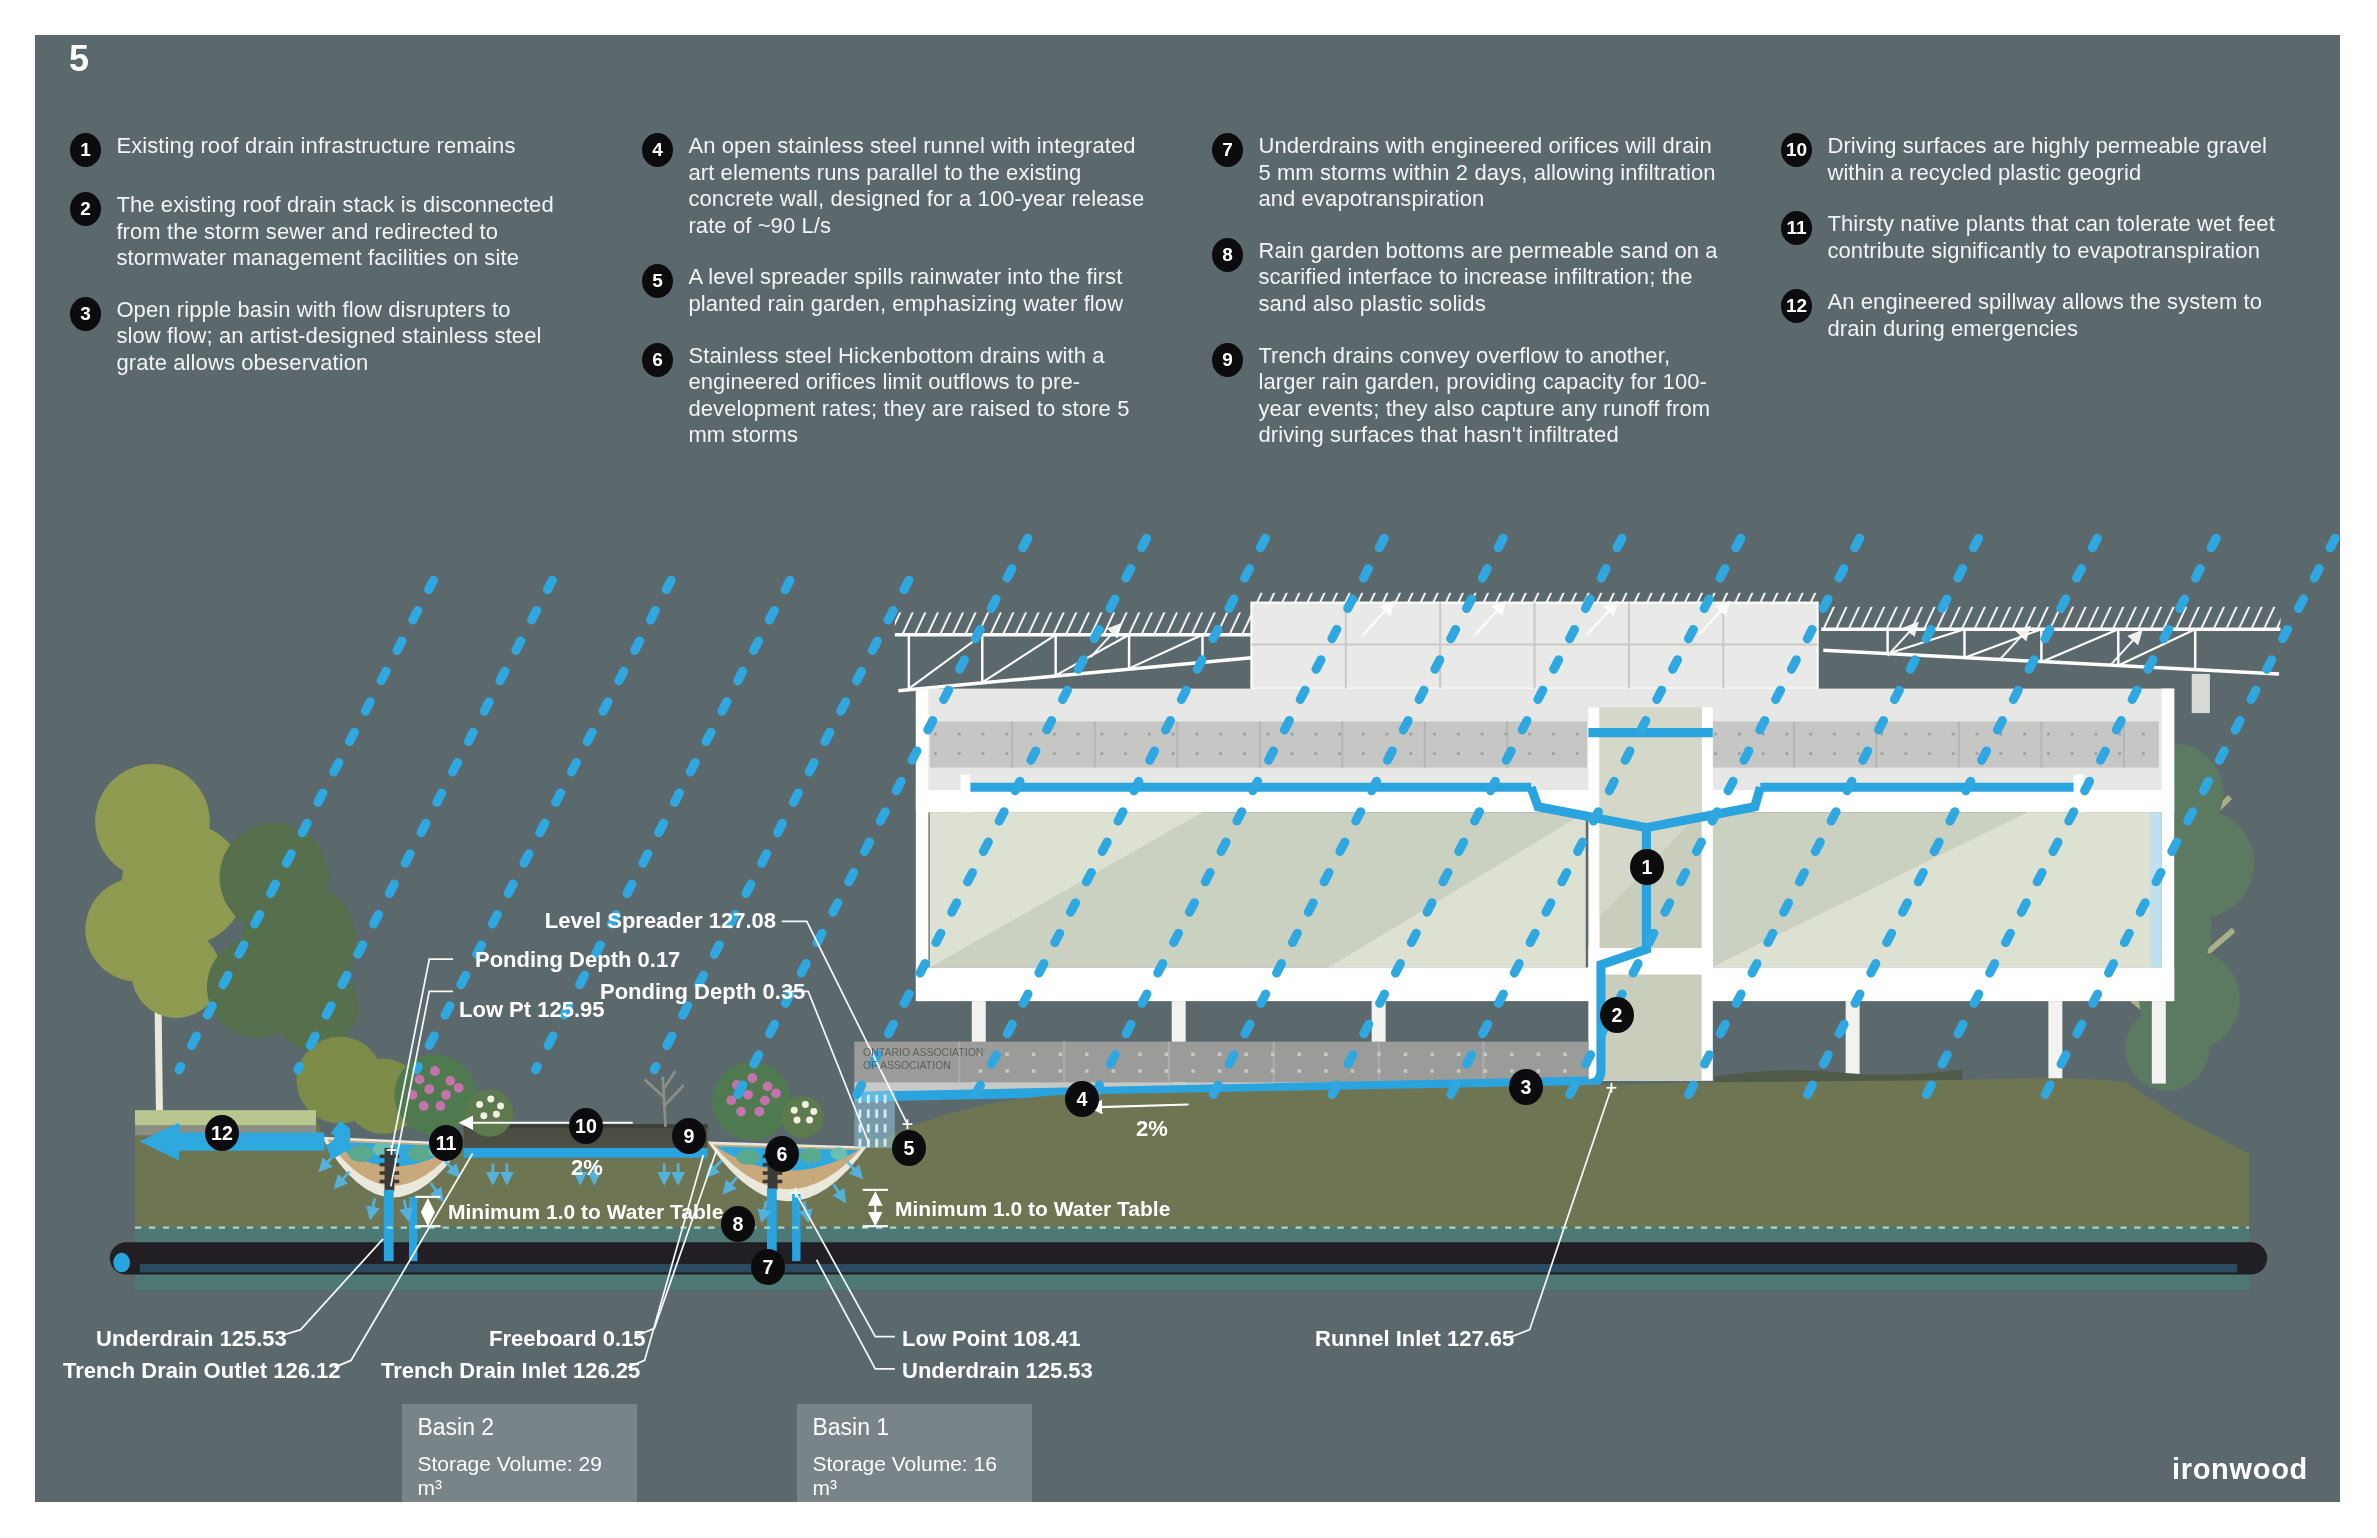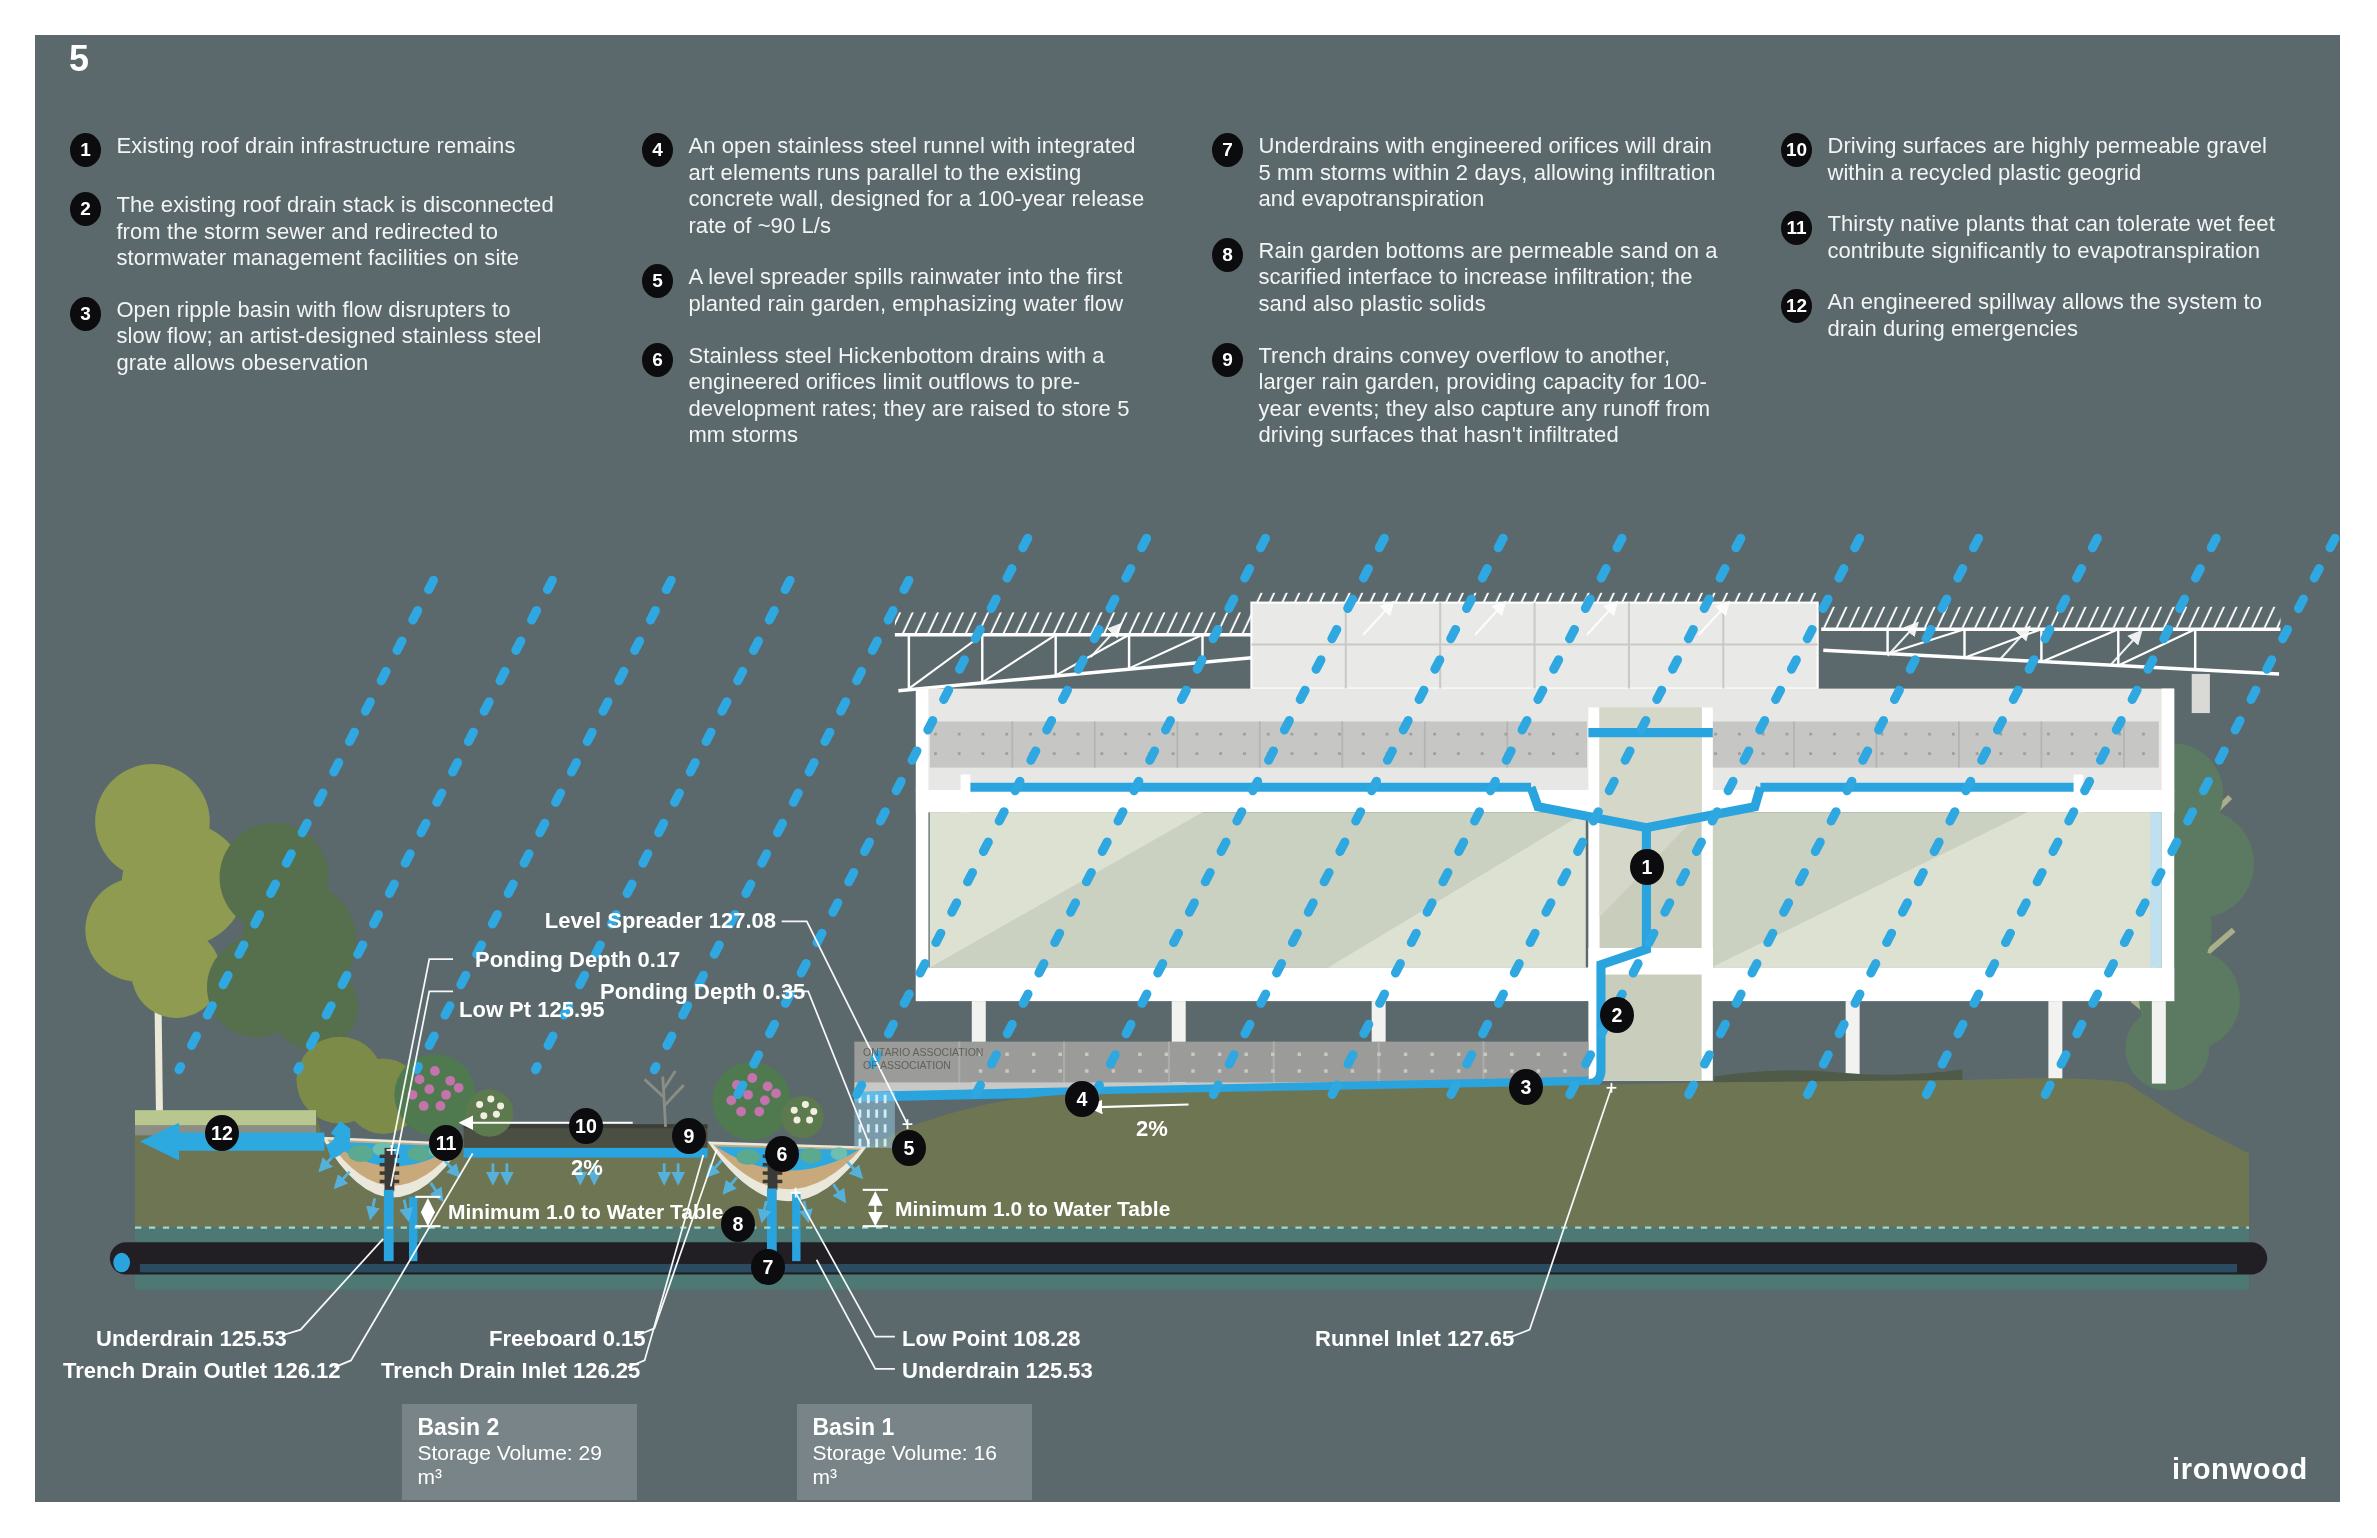--- a/index.html
+++ b/index.html
@@ -42,21 +42,21 @@
   .callout{
     position:absolute;width:34px;height:36px;border-radius:50%;background:#0c0c0e;
     color:#fff;font-size:19.6px;font-weight:700;display:flex;align-items:center;justify-content:center;
     transform:translate(-50%,-50%);
   }
 
   .basin-box{
     position:absolute;width:204px;background:rgba(255,255,255,0.18);
     padding:9.8px 15.4px 11.2px 15.4px;color:#fff;
   }
-  .basin-box .bname{font-size:23px;font-weight:700;margin-bottom:0;}
+  .basin-box .bname{font-size:23px;font-weight:400;margin-bottom:11px;}
   .basin-box .bvol{font-size:21px;font-weight:400;}
 </style>
 </head>
 <body>
 
 <div class="panel"></div>
 
 <svg class="scene" viewBox="0 0 3400 2200">
   <defs>
     <pattern id="hatch" width="18" height="30" patternUnits="userSpaceOnUse" patternTransform="skewX(-25)">
@@ -543,21 +543,21 @@
   <div class="dlabel" style="left:459px;top:979px;margin-top:18px;">Low Pt 125.95</div>
   <div class="dlabel ralign" style="left:600px;top:979px;width:180px;">Ponding Depth 0.35</div>
   <div class="dlabel" style="left:448px;top:1200px;font-size:21px;">Minimum 1.0 to Water Table</div>
   <div class="dlabel" style="left:895px;top:1197px;font-size:21px;">Minimum 1.0 to Water Table</div>
   <div class="dlabel calign" style="left:559px;top:1155px;width:56px;">2%</div>
   <div class="dlabel calign" style="left:1124px;top:1116px;width:56px;">2%</div>
   <div class="dlabel ralign" style="left:96px;top:1326px;width:182px;">Underdrain 125.53</div>
   <div class="dlabel ralign" style="left:63px;top:1358px;width:266px;">Trench Drain Outlet 126.12</div>
   <div class="dlabel ralign" style="left:489px;top:1326px;width:144px;">Freeboard 0.15</div>
   <div class="dlabel ralign" style="left:381px;top:1358px;width:245px;">Trench Drain Inlet 126.25</div>
-  <div class="dlabel" style="left:902px;top:1326px;">Low Point 108.28</div>
+  <div class="dlabel" style="left:902px;top:1326px;">Low Point 108.41</div>
   <div class="dlabel" style="left:902px;top:1358px;">Underdrain 125.53</div>
   <div class="dlabel ralign" style="left:1315px;top:1326px;width:194px;">Runnel Inlet 127.65</div>
   <div class="dlabel small" style="left:863px;top:1046px;width:133px;">ONTARIO ASSOCIATION OF ASSOCIATION</div>
 
   <div class="basin-box" style="left:402px;top:1404px;">
     <div class="bname">Basin 2</div>
     <div class="bvol">Storage Volume: 29 m³</div>
   </div>
   <div class="basin-box" style="left:797px;top:1404px;">
     <div class="bname">Basin 1</div>

